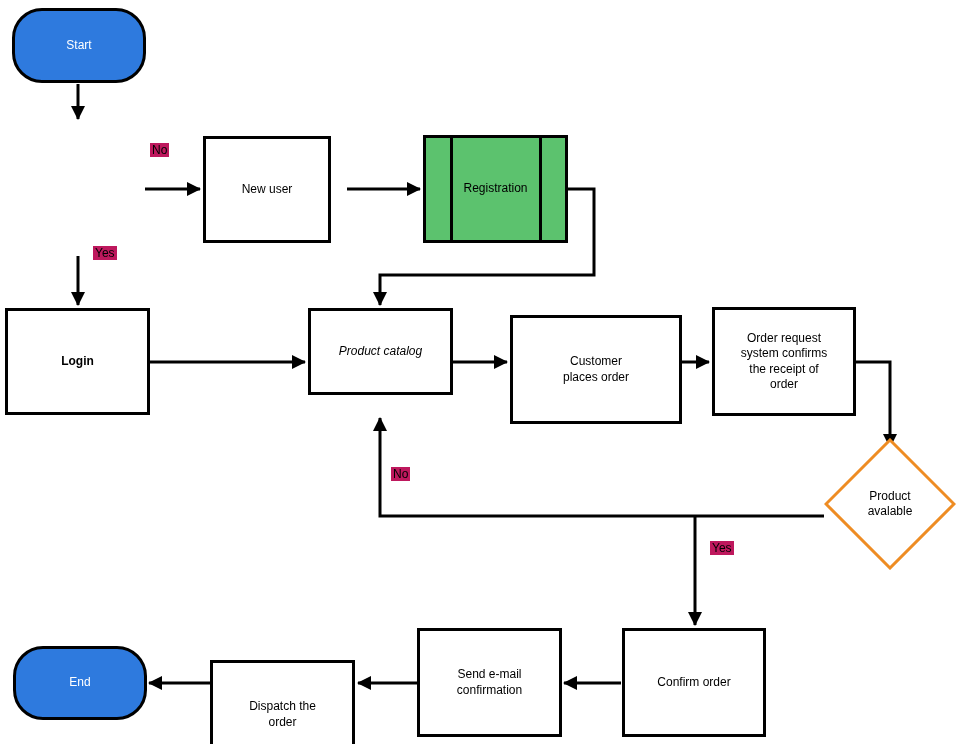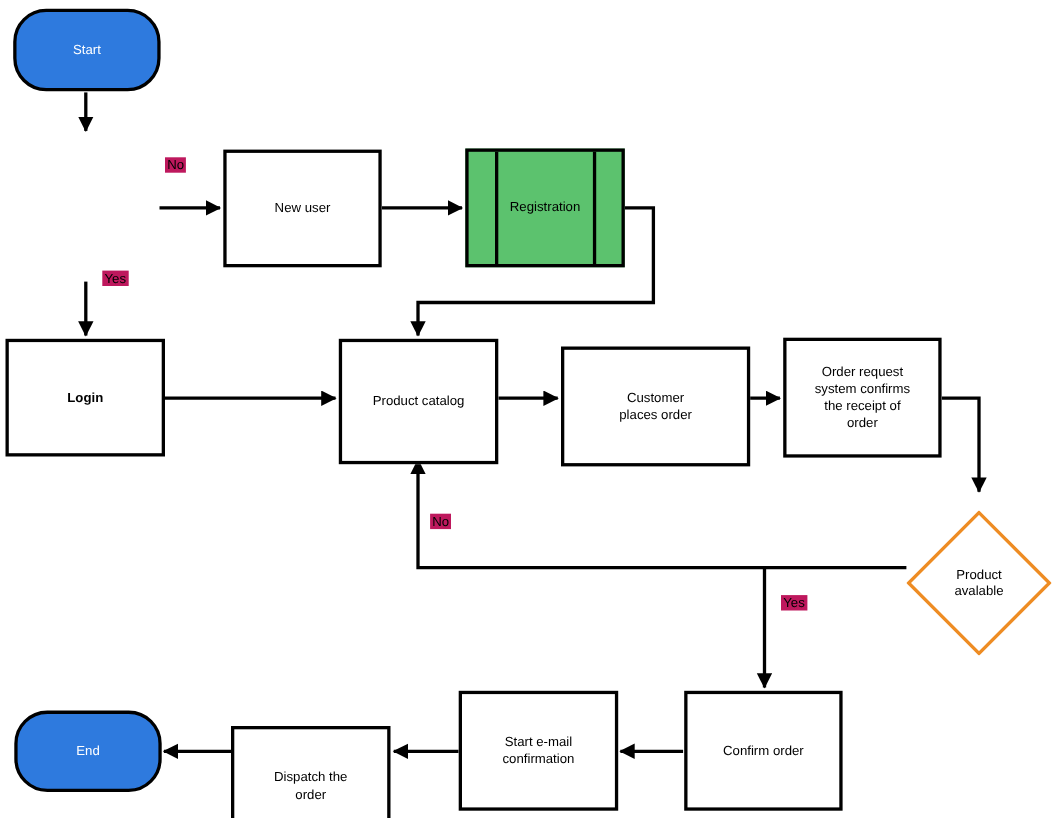--- a/index.html
+++ b/index.html
@@ -95,64 +95,64 @@
       <path d="M 417,683 L 358,683" marker-end="url(#arrow)"></path>
       <path d="M 210,683 L 149,683" marker-end="url(#arrow)"></path>
     </g>
   </svg>
 
   <div class="node terminator" style="left:12px; top:8px; width:134px; height:75px;">
     <span class="label">Start</span>
   </div>
 
 
-  <div class="node process" style="left:203px; top:136px; width:144px; height:107px;">
+  <div class="node process" style="left:203px; top:136px; width:128px; height:107px;">
     <span class="label">New user</span>
   </div>
 
   <div class="node predefined" style="left:423px; top:135px; width:145px; height:108px;">
     <span class="bar bar-left"></span>
     <span class="bar bar-right"></span>
     <span class="label">Registration</span>
   </div>
 
   <div class="node process" style="left:5px; top:308px; width:145px; height:107px;font-weight:bold;">
     <span class="label">Login</span>
   </div>
 
-  <div class="node process" style="left:308px; top:308px; width:145px; height:114px;">
+  <div class="node process" style="left:308px; top:308px; width:145px; height:87px;font-style:italic;">
     <span class="label">Product catalog</span>
   </div>
 
   <div class="node process" style="left:510px; top:315px; width:172px; height:109px;">
     <span class="label">Customer
 places order</span>
   </div>
 
   <div class="node process" style="left:712px; top:307px; width:144px; height:109px;text-align:center;">
     <span class="label">Order request
 system confirms
 the receipt of
 order</span>
   </div>
 
-  <div class="node decision" style="left:824px; top:464px; width:132px; height:132px;align-items:center;">
+  <div class="node decision" style="left:824px; top:438px; width:132px; height:132px;align-items:center;">
     <svg viewBox="0 0 132 132">
       <polygon points="66,2 130,66 66,130 2,66" fill="#ffffff" style="stroke: var(--decision_stroke, #ee8c23); stroke-width:3;"></polygon>
     </svg>
     <span class="label">Product
 avalable</span>
   </div>
 
   <div class="node process" style="left:622px; top:628px; width:144px; height:109px;">
     <span class="label">Confirm order</span>
   </div>
 
   <div class="node process" style="left:417px; top:628px; width:145px; height:109px;">
-    <span class="label">Start e-mail
+    <span class="label">Send e-mail
 confirmation</span>
   </div>
 
   <div class="node process" style="left:210px; top:628px; width:145px; height:109px;margin-top:32px;">
     <span class="label">Dispatch the
 order</span>
   </div>
 
   <div class="node terminator" style="left:13px; top:646px; width:134px; height:74px;">
     <span class="label">End</span>

